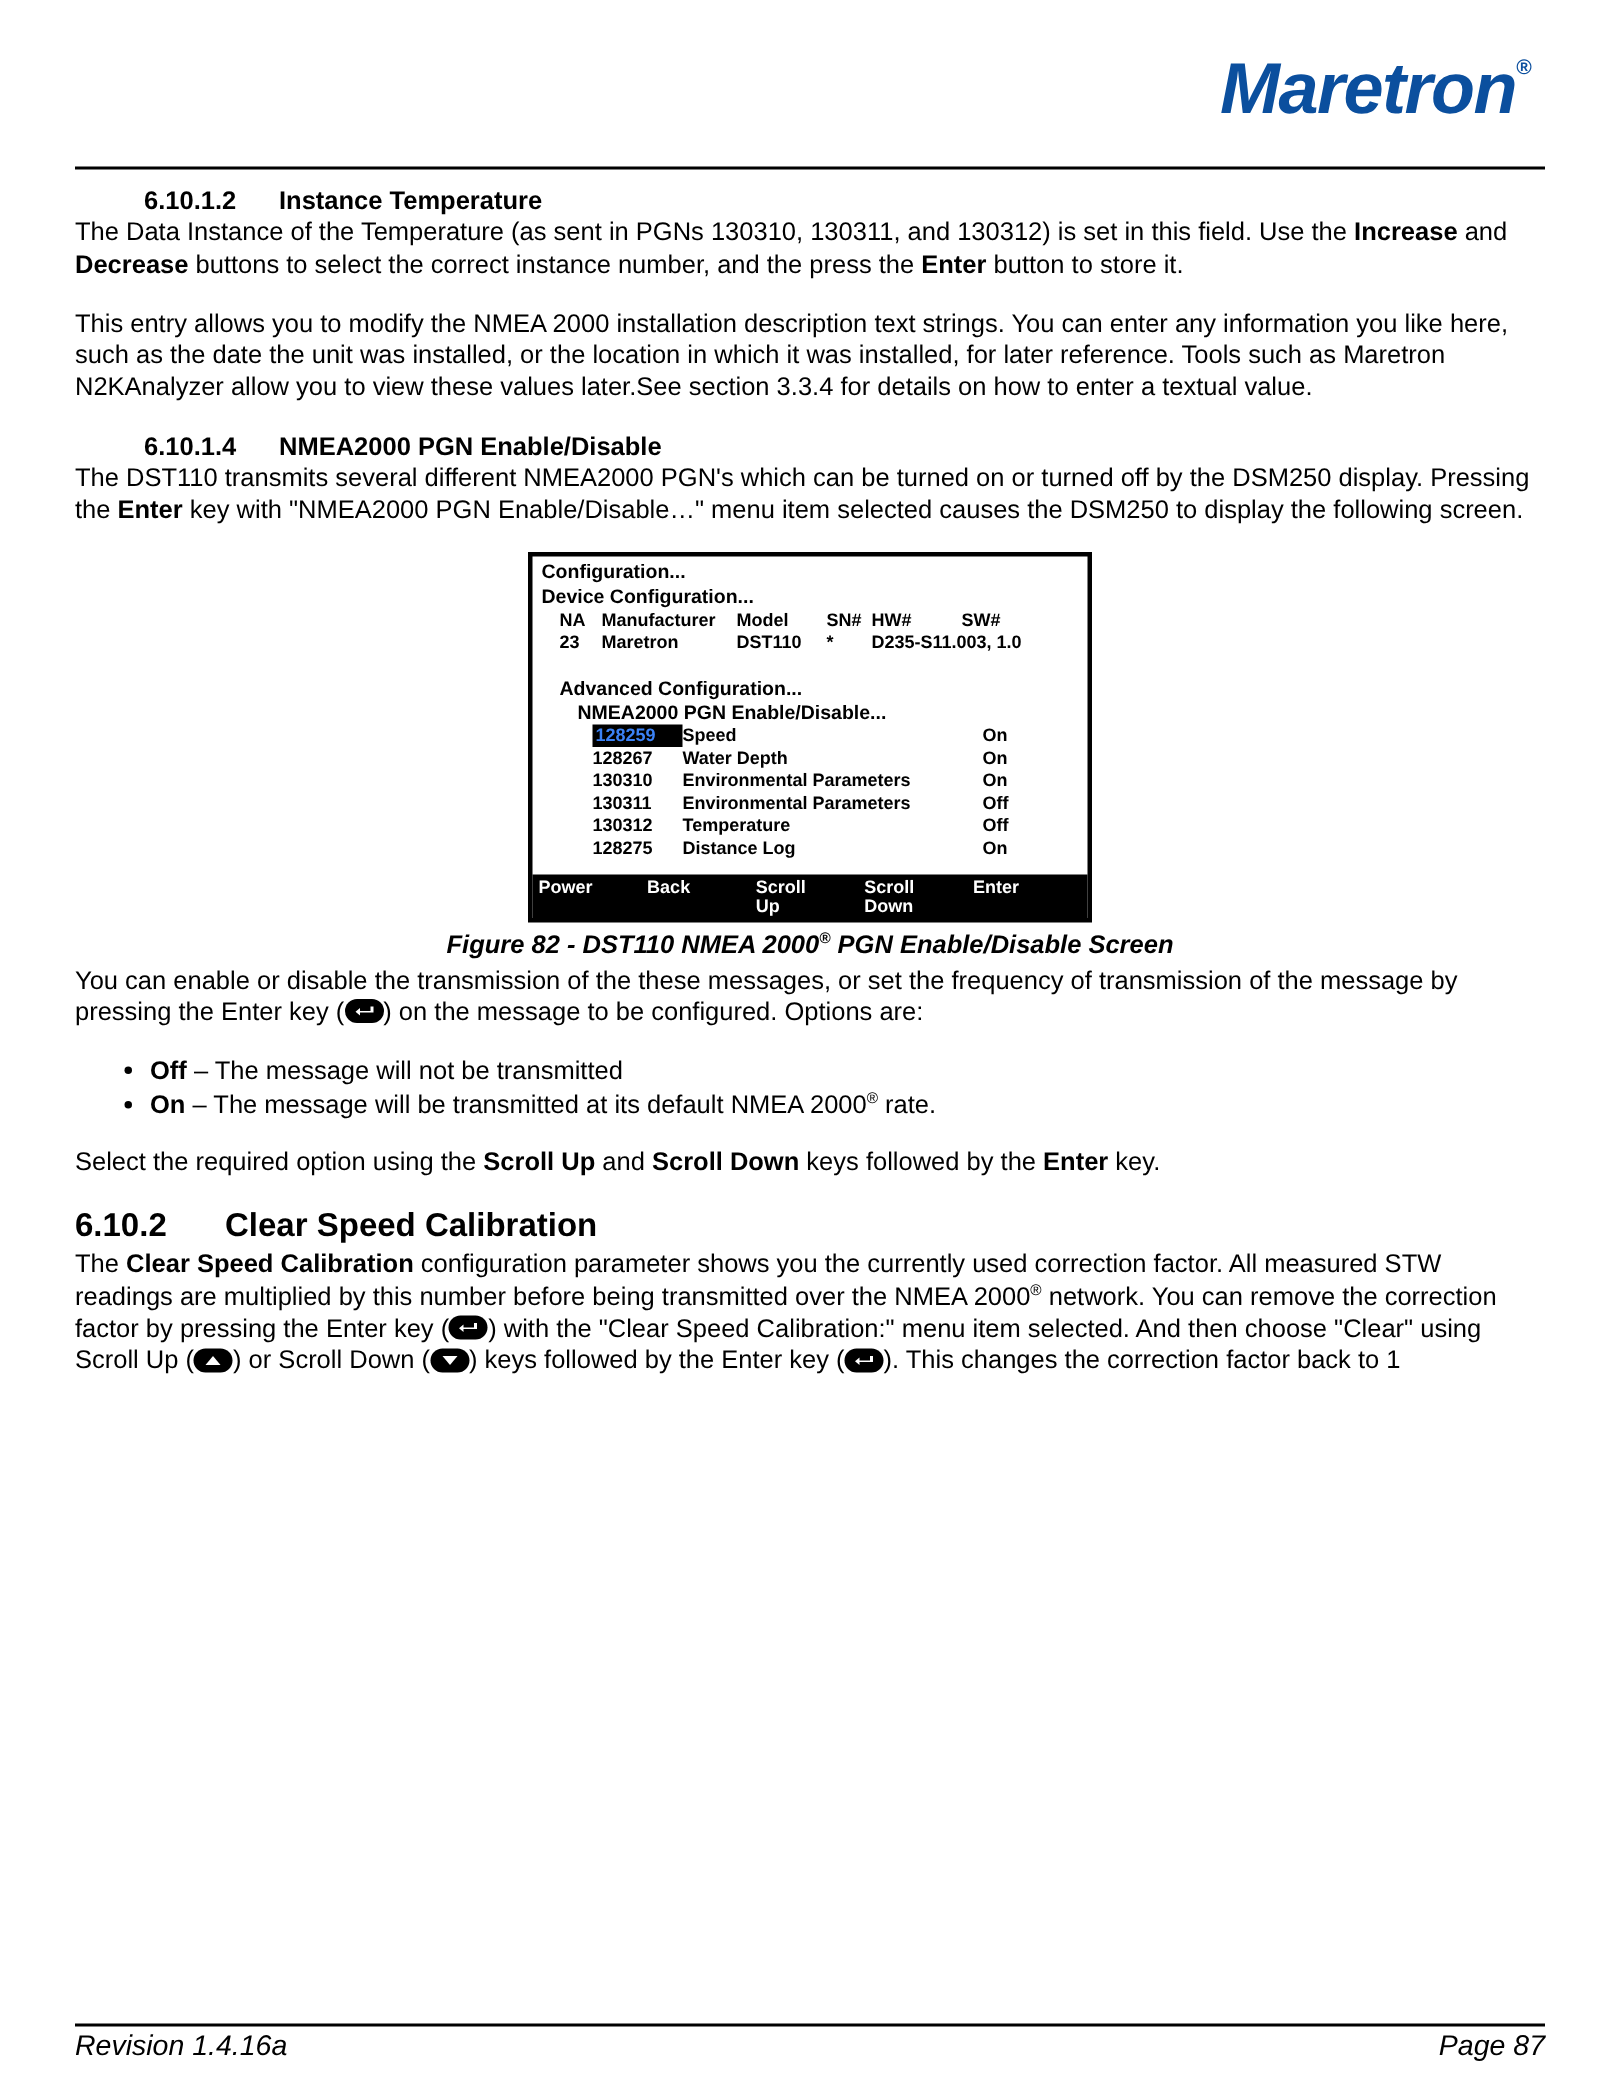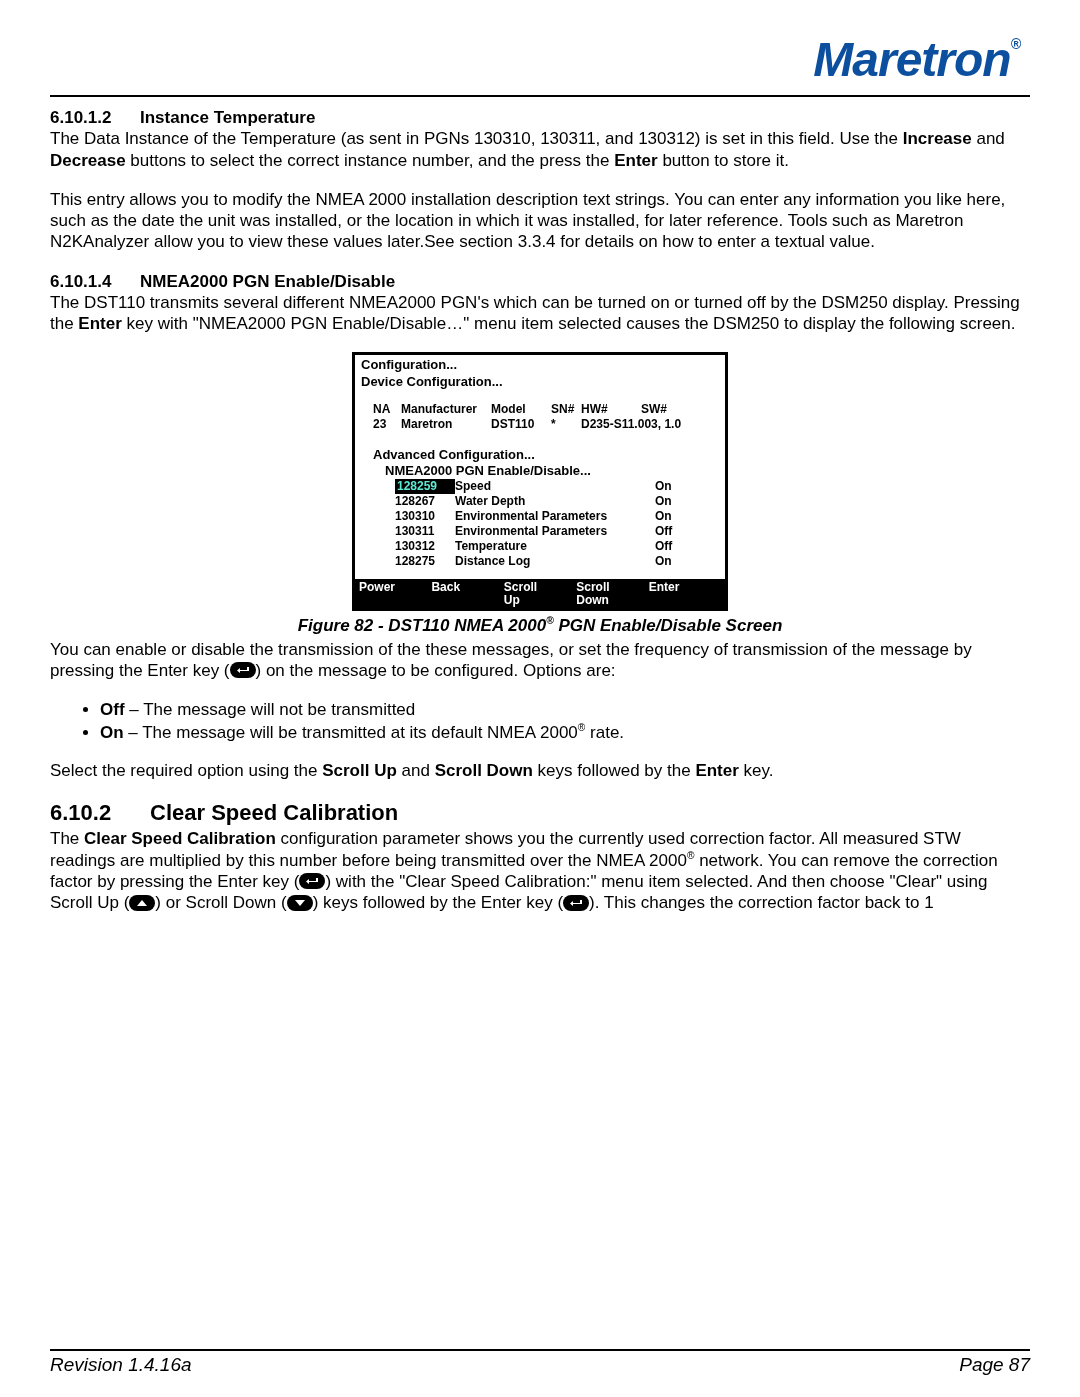--- a/index.html
+++ b/index.html
@@ -15,21 +15,21 @@
     width: 1080px;
     height: 1397px;
     box-sizing: border-box;
     padding: 30px 50px 10px 50px;
     position: relative;
   }
   .logo-row {
     display: flex;
     justify-content: flex-end;
     border-bottom: 2px solid #000;
-    padding-bottom: 5px;
+    padding-bottom: 21px;
     margin-bottom: 10px;
   }
   .logo {
     font-family: "Arial Black", Arial, sans-serif;
     font-weight: 900;
     font-style: italic;
     font-size: 48px;
     color: #0b4f9e;
     letter-spacing: -1px;
     position: relative;
@@ -40,20 +40,21 @@
     vertical-align: top;
     position: relative;
     top: 6px;
   }
   .sec-head {
     font-weight: bold;
   }
   .sec-num {
     display: inline-block;
     width: 90px;
+    margin-left: 46px;
   }
   p {
     margin: 0 0 18px 0;
   }
   .tight { margin-bottom: 0; }
   .fig-caption {
     text-align: center;
     font-style: italic;
     font-weight: bold;
     margin: 4px 0 2px 0;
@@ -74,37 +75,36 @@
     padding: 2px 0 0 0;
   }
   .screen .line { padding: 0 6px; }
   .screen .ind1 { padding-left: 18px; margin-top: 15px; }
   .screen .ind2 { padding-left: 30px; }
   .cols {
     display: grid;
     grid-template-columns: 28px 90px 60px 30px 60px 60px;
     padding: 0 6px 0 18px;
     font-size: 12px;
-    margin-top: 12px;
   }
   .vals {
     display: grid;
     grid-template-columns: 28px 90px 60px 30px 120px;
     padding: 0 18px 0 18px;
     font-size: 12px;
     font-weight: bold;
   }
   .pgn-row {
     display: grid;
     grid-template-columns: 60px 200px 40px;
     padding: 0 6px 0 40px;
     font-size: 12px;
     font-weight: bold;
   }
-  .pgn-row .sel { background: #000; color: #5eead4; padding: 0 2px; }
+  .pgn-row .sel { background: #000; color: #3b82f6; padding: 0 2px; }
   .btn-row {
     display: flex;
     justify-content: space-between;
     background: #000;
     color: #fff;
     font-size: 12px;
     font-weight: bold;
     padding: 2px 4px;
     margin-top: 10px;
   }

